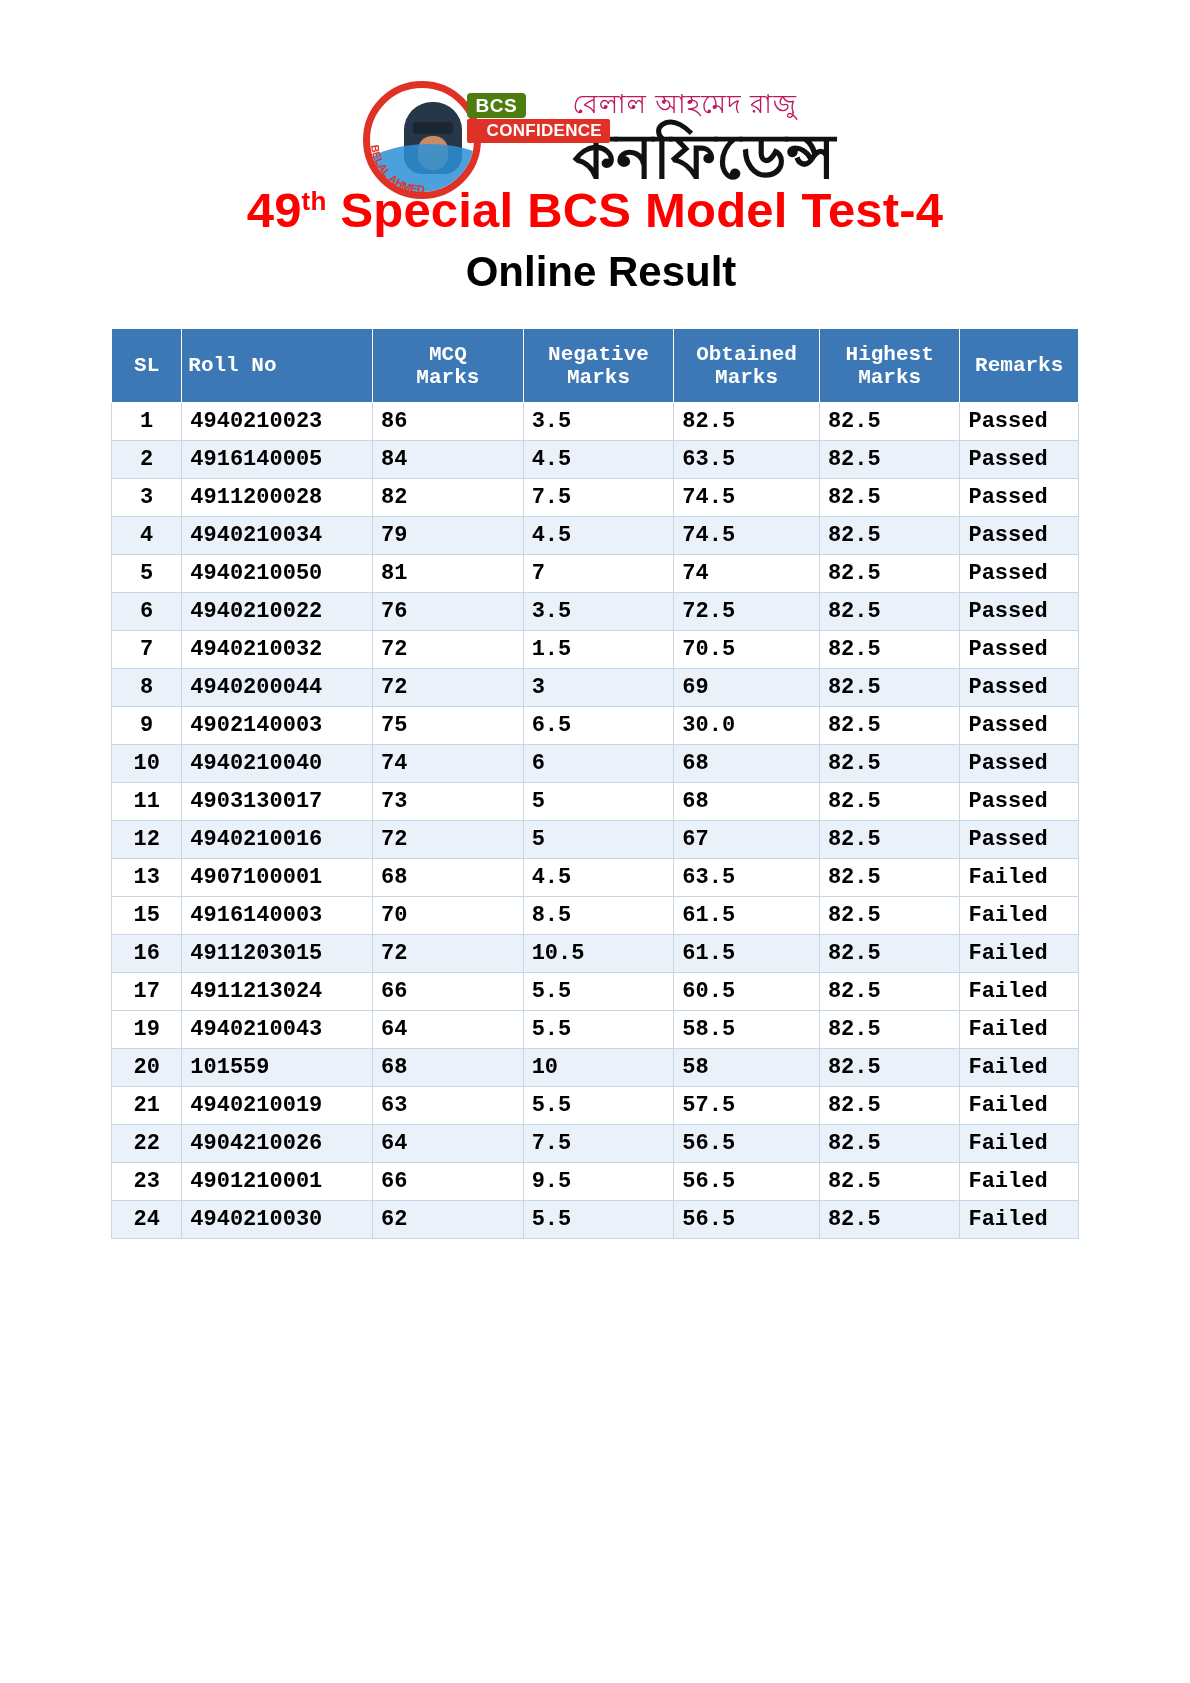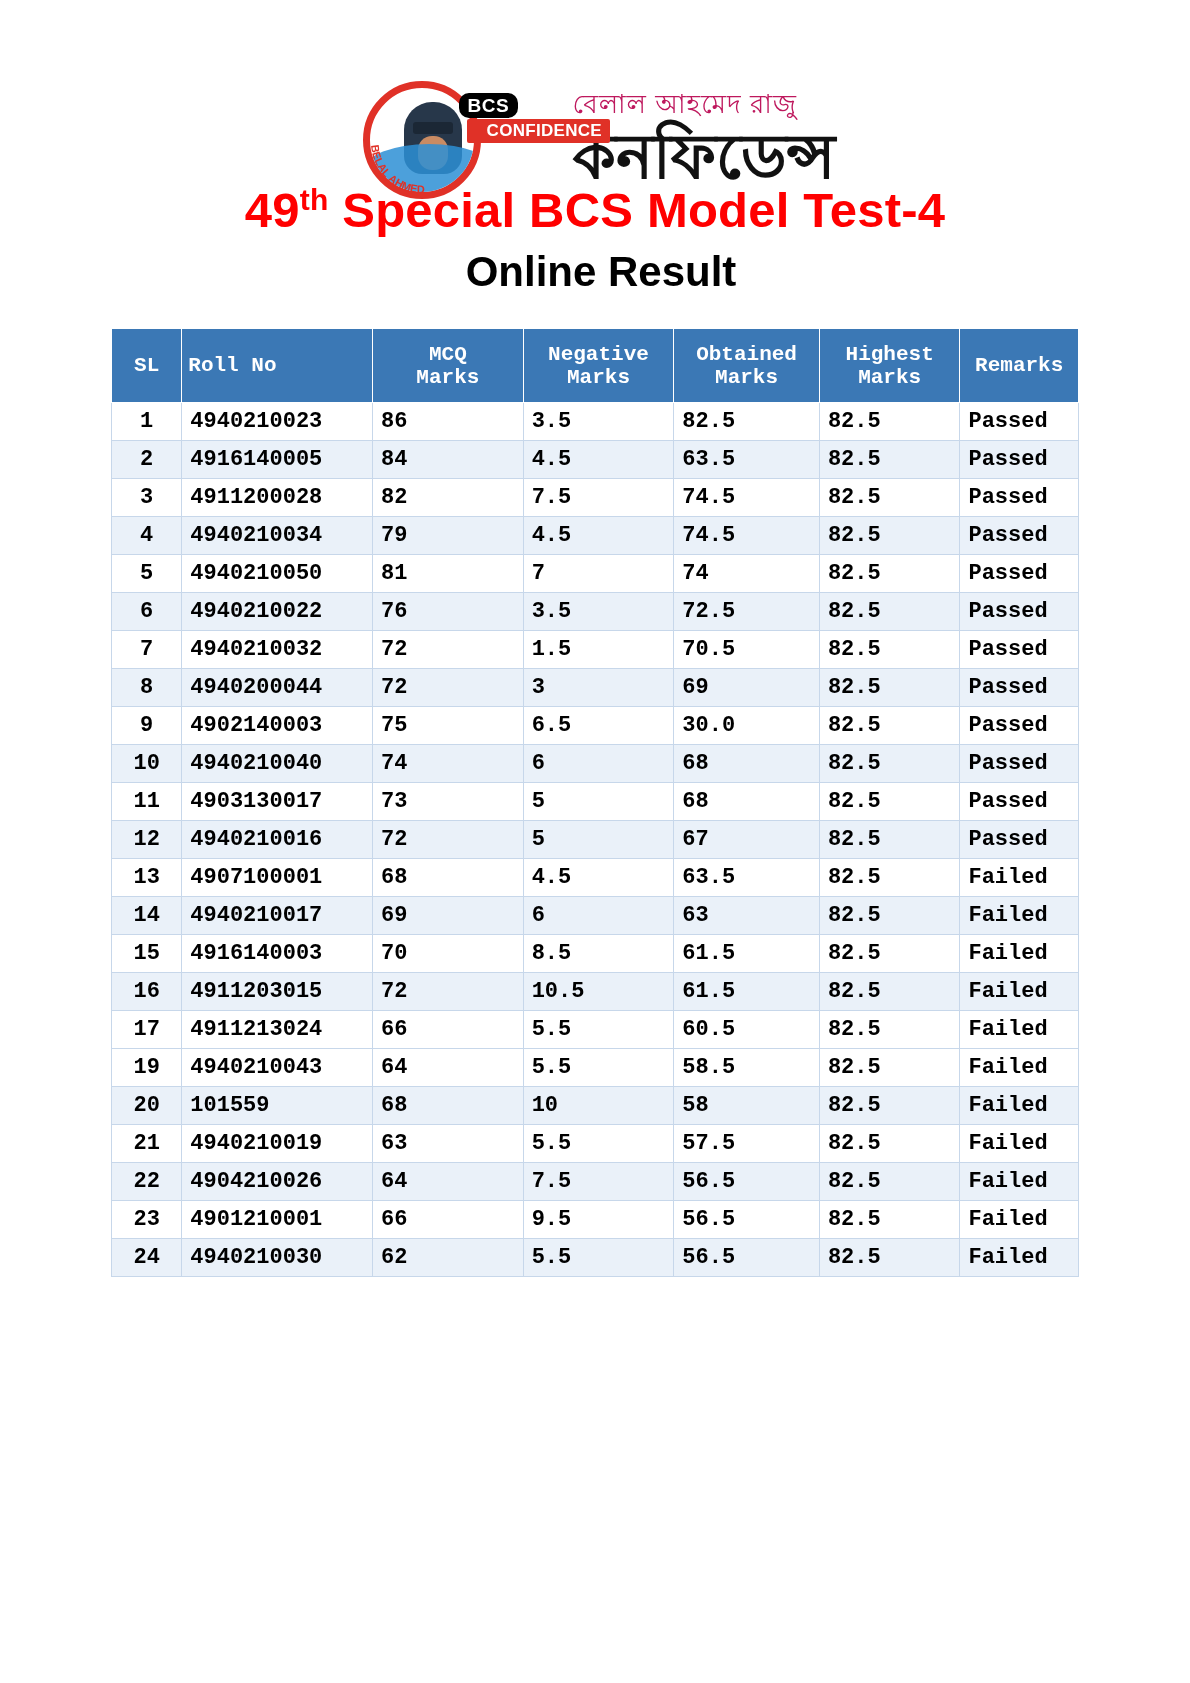--- a/index.html
+++ b/index.html
@@ -90,29 +90,29 @@
   }
   .logo-arc-text {
     position: absolute;
     left: 4px;
     top: 4px;
     width: 126px;
     height: 126px;
   }
   .logo-bcs {
     position: absolute;
-    left: 104px;
+    left: 112px;
     top: 18px;
-    background: #000000;
+    background: #4d7c0f;
     color: #fff;
     font-weight: bold;
     font-size: 19px;
     padding: 2px 9px 1px 9px;
     letter-spacing: .5px;
-    border-radius: 10px;
+    border-radius: 4px;
   }
   .logo-conf {
     position: absolute;
     left: 112px;
     top: 44px;
     background: #e03127;
     color: #fff;
     font-weight: bold;
     font-size: 17px;
     padding: 2px 8px 2px 20px;
@@ -141,21 +141,21 @@
   
   .title-main {
     text-align: center;
     color: #ff0000;
     font-size: 49px;
     font-weight: bold;
     margin-top: 22px;
     letter-spacing: .2px;
   }
   .title-main sup {
-    font-size: 30px;
+    font-size: 26px;
     vertical-align: super;
   }
   .title-sub {
     text-align: center;
     color: #000000;
     font-size: 42px;
     font-weight: bold;
     margin-top: 10px;
     padding-left: 12px;
   }
@@ -373,29 +373,20 @@
           </tr>
           <tr class="even">
             <td class="sl">13</td>
             <td class="roll">4907100001</td>
             <td class="num">68</td>
             <td class="num">4.5</td>
             <td class="num">63.5</td>
             <td class="num">82.5</td>
             <td class="rem">Failed</td>
           </tr>
-          <tr class="odd">
-            <td class="sl">14</td>
-            <td class="roll">4940210017</td>
-            <td class="num">69</td>
-            <td class="num">6</td>
-            <td class="num">63</td>
-            <td class="num">82.5</td>
-            <td class="rem">Failed</td>
-          </tr>
           <tr class="even">
             <td class="sl">15</td>
             <td class="roll">4916140003</td>
             <td class="num">70</td>
             <td class="num">8.5</td>
             <td class="num">61.5</td>
             <td class="num">82.5</td>
             <td class="rem">Failed</td>
           </tr>
           <tr class="odd">

